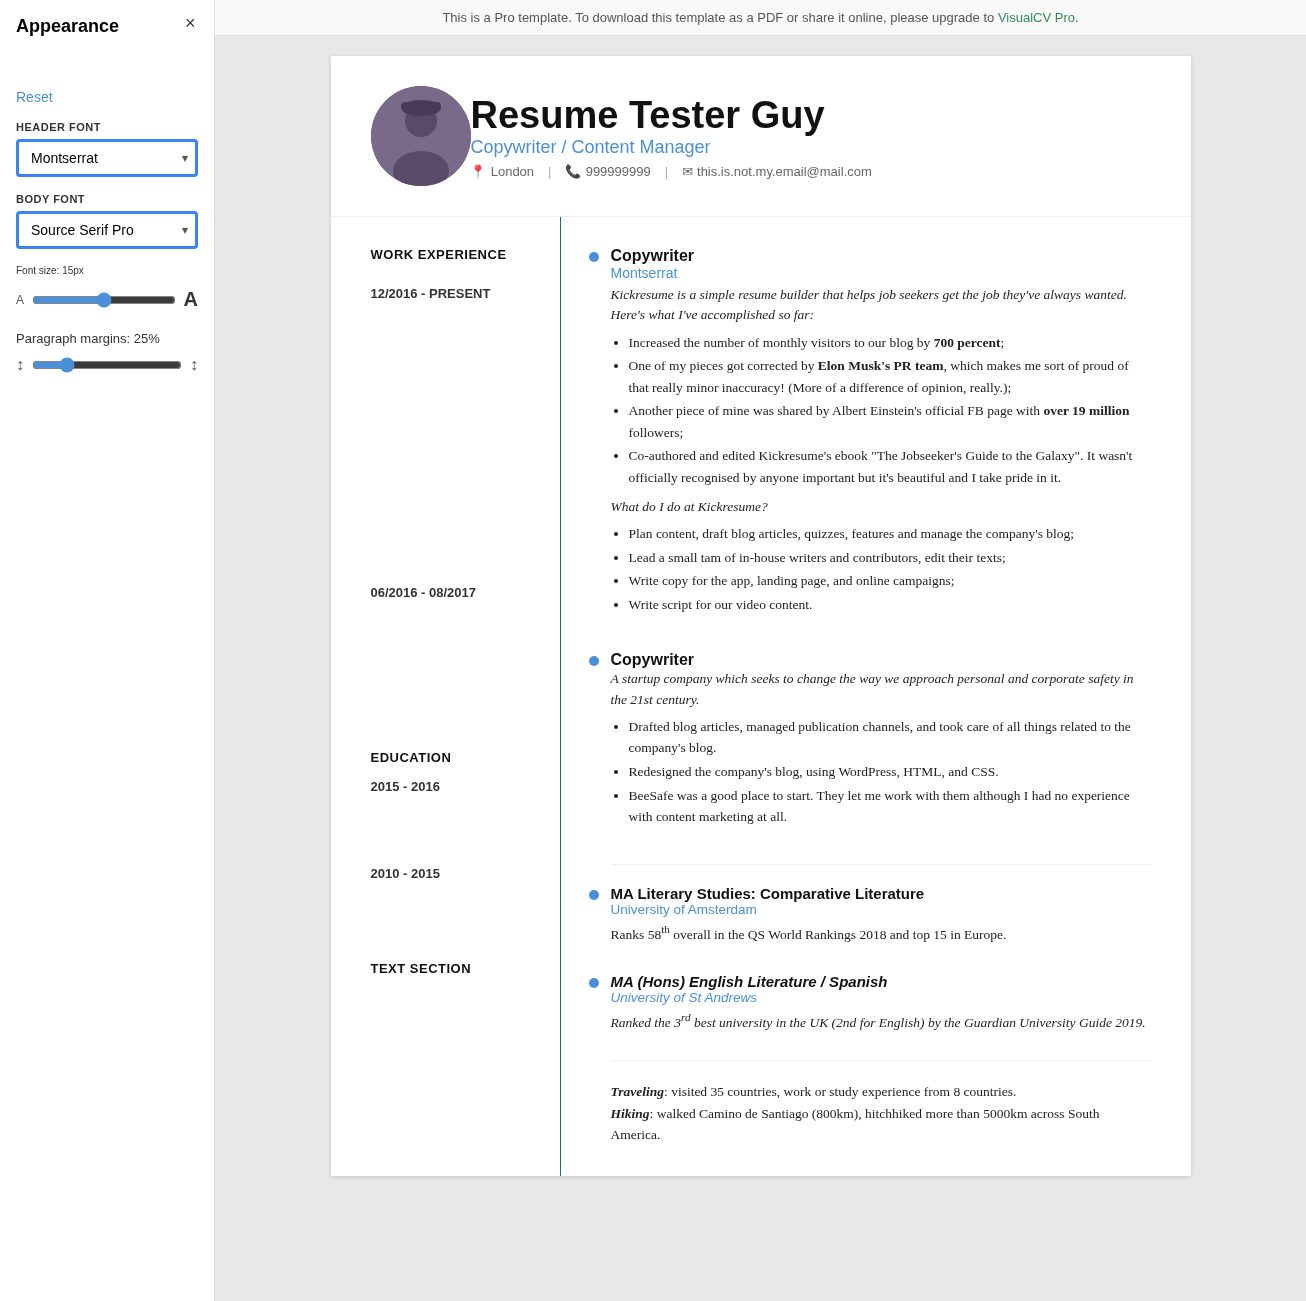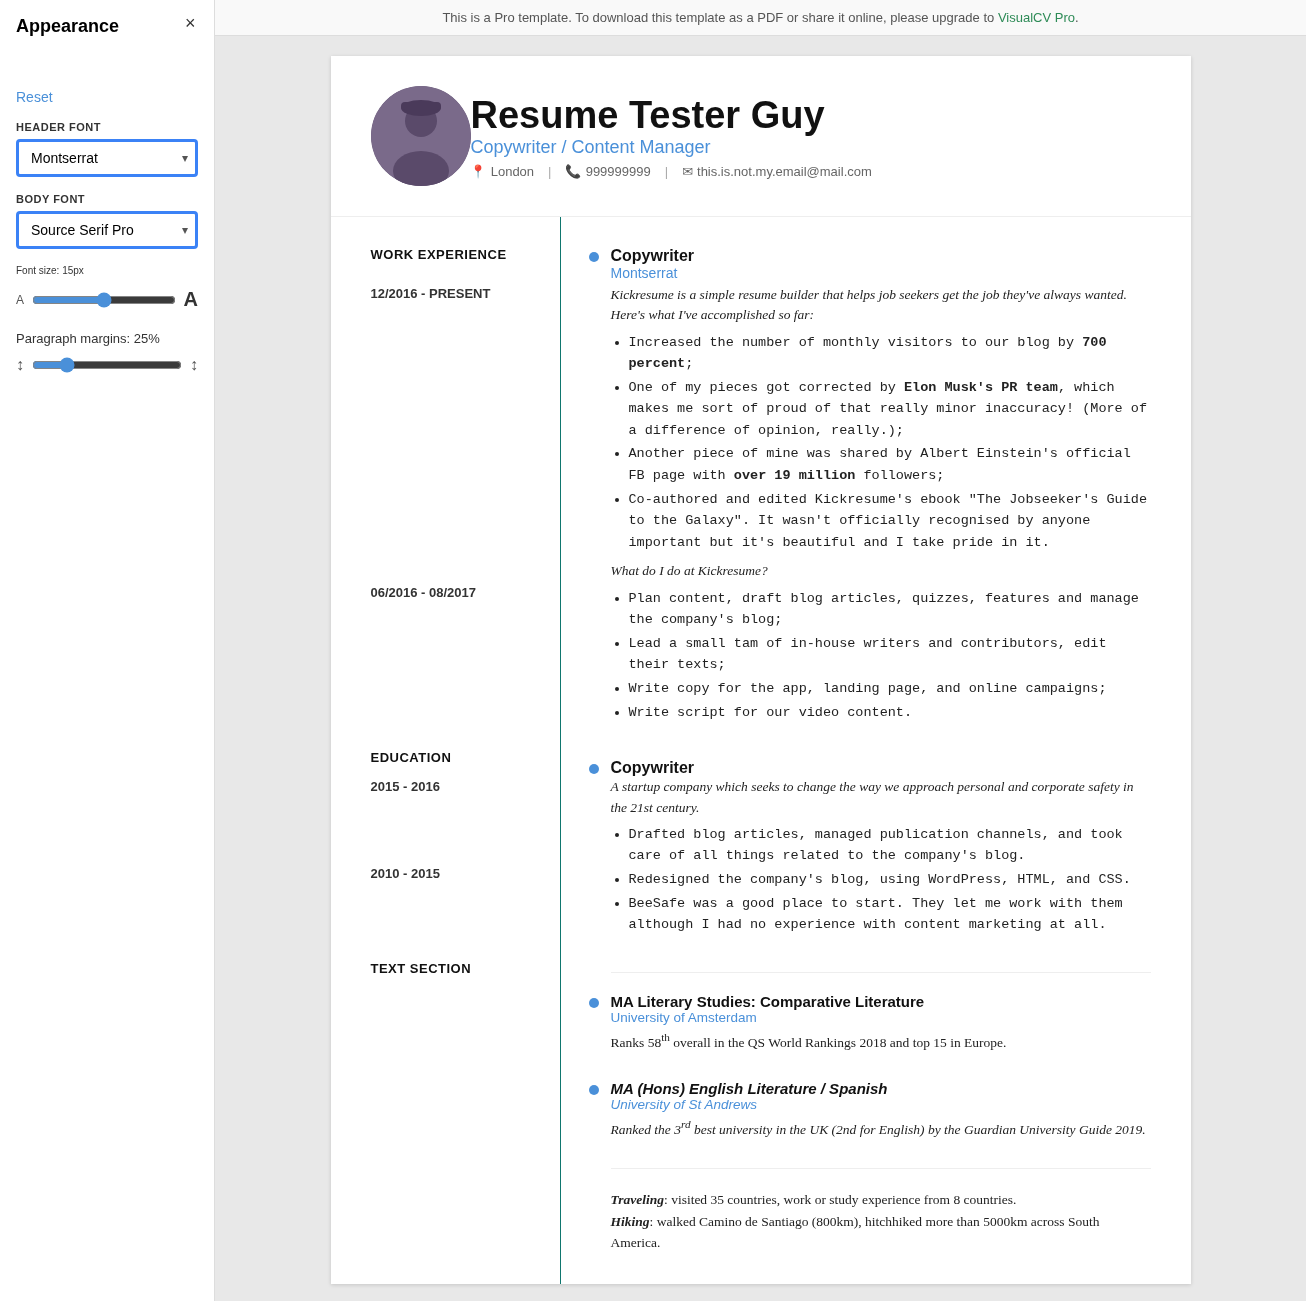--- a/index.html
+++ b/index.html
@@ -153,21 +153,21 @@
       left: -22px;
       top: 5px;
       width: 10px;
       height: 10px;
       background: #4a90d9;
       border-radius: 50%;
     }
     .entry-title { font-size: 16px; font-weight: 700; font-family: sans-serif; color: #111; }
     .entry-company { font-size: 14px; color: #4a90d9; font-family: sans-serif; margin-bottom: 4px; }
     .entry-desc { font-size: 13.5px; font-style: italic; font-family: Georgia, serif; margin-bottom: 6px; color: #222; line-height: 1.5; }
-    .entry-list { padding-left: 18px; font-size: 13.5px; font-family: Liberation Mono, monospace; color: #222; line-height: 1.6; margin-bottom: 8px; }
+    .entry-list { padding-left: 18px; font-size: 13.5px; font-family: Liberation Serif, serif; color: #222; line-height: 1.6; margin-bottom: 8px; }
     .entry-list li { margin-bottom: 2px; }
     .bold { font-weight: 700; }
 
     .section-divider { border: none; border-top: 1px solid #eee; margin: 10px 0 20px 0; }
 
     
     .edu-title { font-size: 15px; font-weight: 700; font-family: sans-serif; color: #111; }
     .edu-school { font-size: 13.5px; color: #4a90d9; font-family: sans-serif; margin-bottom: 4px; }
     .edu-desc { font-size: 13.5px; font-family: Georgia, serif; color: #222; line-height: 1.5; }
     .text-section-content { font-size: 13.5px; font-family: Georgia, serif; color: #222; line-height: 1.6; }

